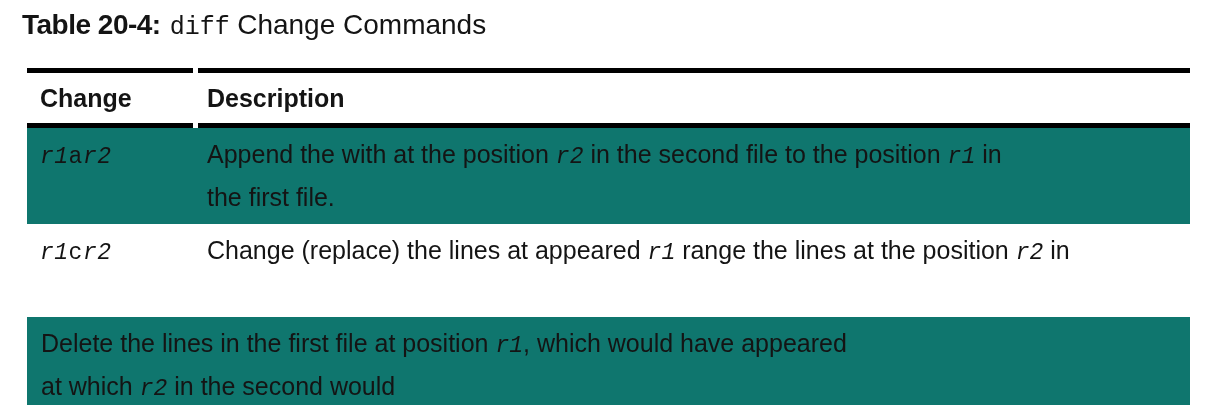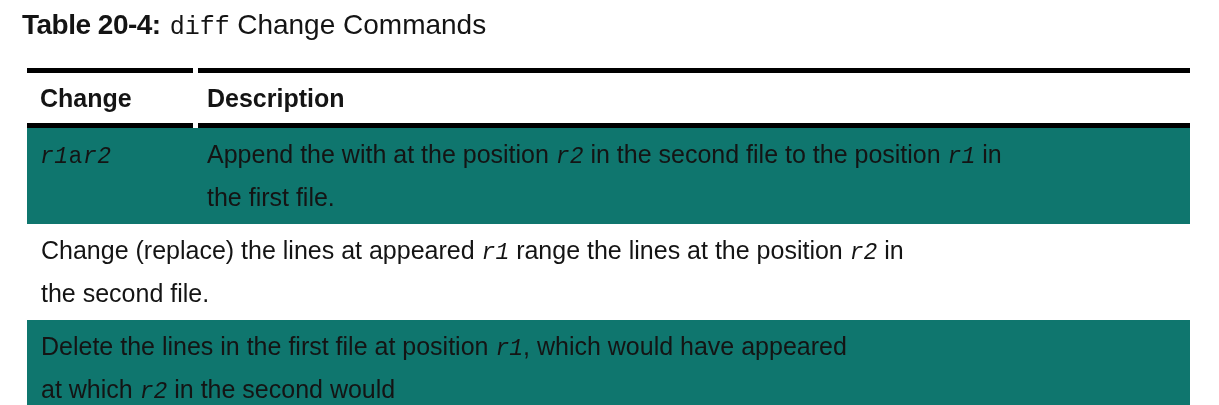--- a/index.html
+++ b/index.html
@@ -64,21 +64,22 @@
         <span class="gap"></span>
         <span class="s2"></span>
     </div>
 
     <div id="rows">
         <div class="row shaded">
           <div class="c1 cmd"><span class="code var">r1</span><span class="code op">a</span><span class="code var">r2</span></div>
           <div class="c2"><span>Append the with at the position </span><span class="code var">r2</span><span> in the second file to the position </span><span class="code var">r1</span><span> in</span><br><span>the first file.</span></div>
         </div>
         <div class="row">
-          <div class="c2"><span>Change (replace) the lines at appeared </span><span class="code var">r1</span><span> range the lines at the position </span><span class="code var">r2</span><span> in</span><br><span>the second file.</span></div>
+          <div class="c1 cmd"><span class="code var">r1</span><span class="code op">c</span><span class="code var">r2</span></div>
+          <div class="c2"><span>Change (replace) the lines at appeared </span><span class="code var">r1</span><span> range the lines at the position </span><span class="code var">r2</span><span> in</span><br></div>
         </div>
         <div class="row shaded">
           <div class="c2"><span>Delete the lines in the first file at position </span><span class="code var">r1</span><span>, which would have appeared</span><br><span>at which </span><span class="code var">r2</span><span> in the second would</span></div>
         </div>
       </div>
 
   </div>
 </div>
 
 </body></html>

